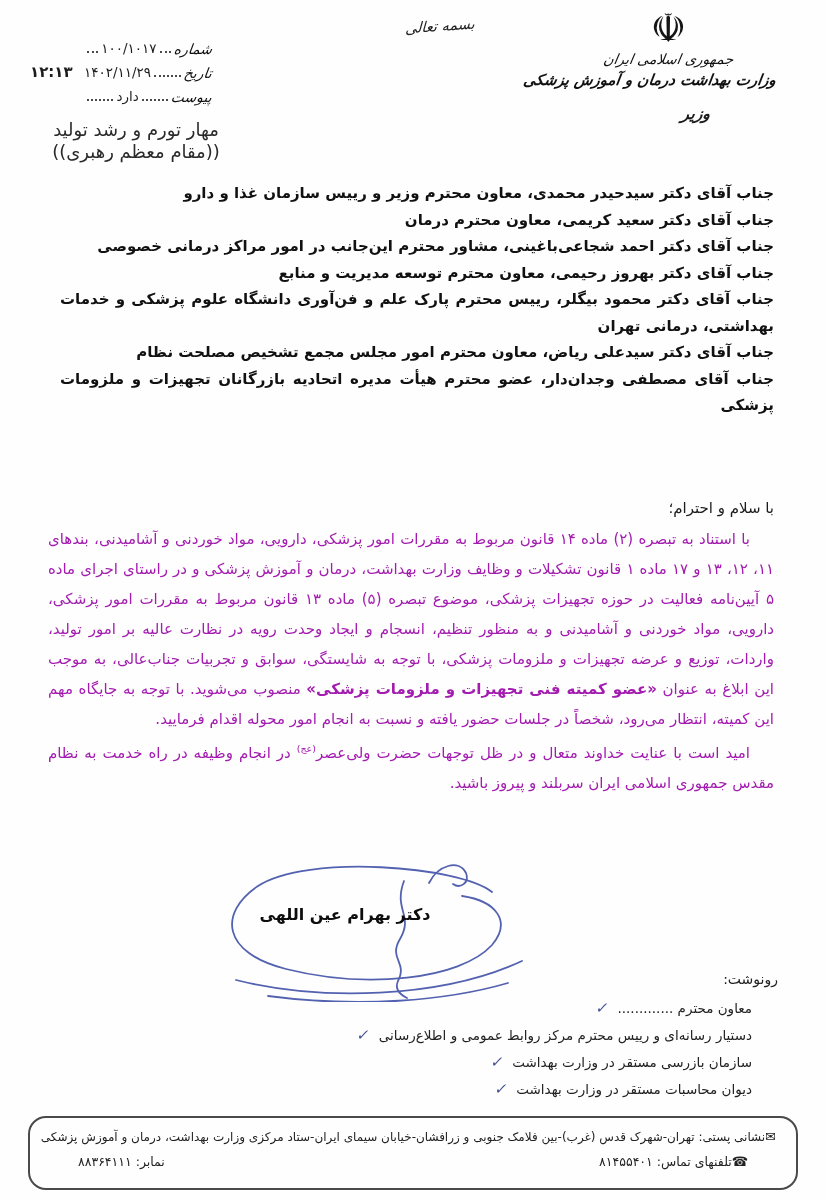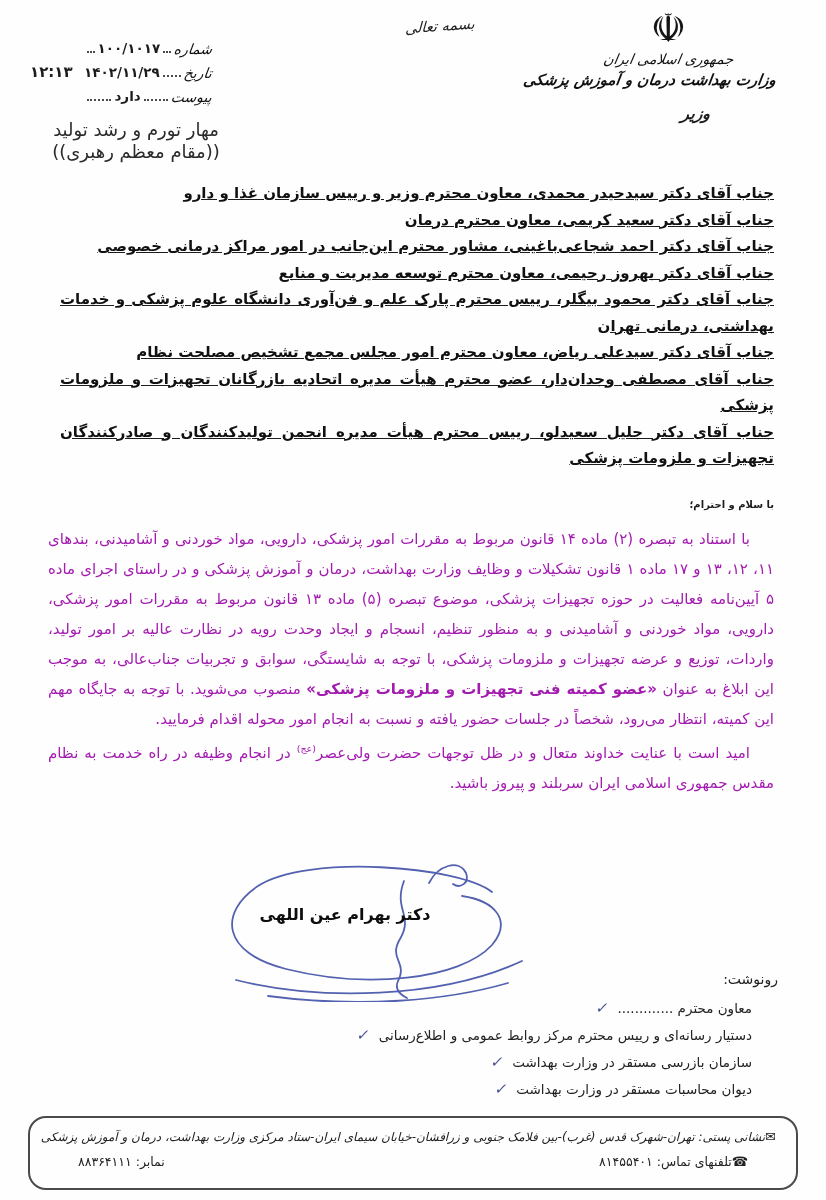--- a/index.html
+++ b/index.html
@@ -9,47 +9,47 @@
     position:relative; width:826px; height:1200px; margin:0 auto;
     background:#fffefe; color:#1c1c1c; overflow:hidden;
     box-shadow:0 0 6px rgba(0,0,0,.25);
   }
 
   
   .stamp { position:absolute; top:33px; left:84px; width:128px; direction:rtl; }
   .srow { display:flex; direction:rtl; align-items:flex-end; height:24px; }
   .slabel { font-style:italic; font-size:14px; transform:skewX(-8deg); color:#111; white-space:nowrap; }
   .sdots { flex:1 1 8px; border-bottom:2px dotted #4a4a4a; margin:0 3px 4px 3px; min-width:6px; }
-  .sval { font-weight:bold; font-size:13.5px; padding-bottom:1px; white-space:nowrap; }
+  .sval { font-weight:normal; font-size:13.5px; padding-bottom:1px; white-space:nowrap; }
   .stamp-time { position:absolute; top:63px; left:30px; font-weight:bold; font-size:15px; }
 
   
   .slogan { position:absolute; top:119px; left:52px; width:168px; text-align:center;
             font-size:18px; line-height:22px; color:#2a2a2a; }
 
   
   .bismillah { position:absolute; top:18px; left:405px; font-style:italic; font-size:14.5px;
                transform:rotate(-4deg) skewX(-6deg); color:#222; }
 
   
   .emblem-col { position:absolute; top:6px; right:50px; width:215px; text-align:center; }
   .emblem-glyph { font-size:40px; line-height:44px; color:#151515; }
   .gov-title { font-style:italic; font-size:14px; transform:skewX(-10deg); margin-top:1px; color:#111; }
   .ministry-title { font-style:italic; font-weight:bold; font-size:15px; transform:skewX(-8deg);
                     margin-top:4px; color:#111; white-space:nowrap; }
   .vazir { font-style:italic; font-weight:bold; font-size:16px; transform:skewX(-8deg);
            margin-top:15px; margin-left:55px; }
 
   
-  .recipients { position:absolute; top:180px; right:52px; left:60px;text-decoration:underline; }
+  .recipients { position:absolute; top:180px; right:52px; left:60px; }
   .recipient { font-weight:bold; font-size:15px; line-height:26.5px;
                text-align:justify; color:#111; }
 
   
-  .salutation { position:absolute; top:499px; right:52px; font-weight:bold; font-size:10px; }
+  .salutation { position:absolute; top:499px; right:52px; font-weight:normal; font-size:15px; }
   .body-text { position:absolute; top:524px; right:52px; left:48px; }
   .body-text p { font-size:15px; line-height:30px; text-align:justify; text-indent:24px; color:#a21caf; }
   .emph { font-weight:bold; }
   .sup { font-size:9.5px; vertical-align:super; }
 
   
   .sig-block { position:absolute; top:852px; left:208px; width:330px; height:150px; }
   .sig-svg { position:absolute; inset:0; }
   .sig-name { position:absolute; top:53px; left:42px; width:190px; text-align:center;
               font-weight:bold; font-size:16px; color:#0d0d0d; }
@@ -57,21 +57,21 @@
   
   .cc { position:absolute; top:971px; right:48px; width:480px; direction:rtl; }
   .cc-title { font-size:14px; color:#222; margin-bottom:8px; text-align:right; }
   .cc-item { display:flex; direction:rtl; justify-content:flex-start; align-items:center;
              gap:9px; line-height:27px; font-size:13.5px; color:#222; margin-right:26px; }
   .check { color:#3f4e93; font-size:15px; font-weight:bold; transform:skewX(-12deg); }
 
   
   .footer { position:absolute; top:1116px; left:28px; right:28px; height:74px;
             border:2px solid #4a4a4a; border-radius:18px; padding:11px 20px 0; }
-  .f-line1 { text-align:center; font-size:12px; color:#222; white-space:nowrap;font-style:italic; }
+  .f-line1 { text-align:center; font-size:12px; color:#222; white-space:nowrap; }
   .f-line2 { display:flex; direction:rtl; justify-content:space-between; align-items:center;
              margin-top:10px; padding:0 28px; font-size:12.5px; color:#222; }
   .f-icon { font-size:13px; }
   .url { direction:ltr; unicode-bidi:embed; font-family:"DejaVu Sans", sans-serif; }
 </style>
 </head>
 <body>
 
 <div class="page">
 
@@ -111,21 +111,20 @@
   </div>
 
   <div class="recipients">
     <p class="recipient">جناب آقای دکتر سیدحیدر محمدی، معاون محترم وزیر و رییس سازمان غذا و دارو</p>
     <p class="recipient">جناب آقای دکتر سعید کریمی، معاون محترم درمان</p>
     <p class="recipient">جناب آقای دکتر احمد شجاعی‌باغینی، مشاور محترم این‌جانب در امور مراکز درمانی خصوصی</p>
     <p class="recipient">جناب آقای دکتر بهروز رحیمی، معاون محترم توسعه مدیریت و منابع</p>
     <p class="recipient">جناب آقای دکتر محمود بیگلر، رییس محترم پارک علم و فن‌آوری دانشگاه علوم پزشکی و خدمات بهداشتی، درمانی تهران</p>
     <p class="recipient">جناب آقای دکتر سیدعلی ریاض، معاون محترم امور مجلس مجمع تشخیص مصلحت نظام</p>
     <p class="recipient">جناب آقای مصطفی وجدان‌دار، عضو محترم هیأت مدیره اتحادیه بازرگانان تجهیزات و ملزومات پزشکی</p>
-    <p class="recipient">جناب آقای دکتر جلیل سعیدلو، رییس محترم هیأت مدیره انجمن تولیدکنندگان و صادرکنندگان تجهیزات و ملزومات پزشکی</p>
   </div>
 
   <div class="salutation">با سلام و احترام؛</div>
 
   <div class="body-text">
     <p><span>با استناد به تبصره (۲) ماده ۱۴ قانون مربوط به مقررات امور پزشکی، دارویی، مواد خوردنی و آشامیدنی، بندهای ۱۱، ۱۲، ۱۳ و ۱۷ ماده ۱ قانون تشکیلات و وظایف وزارت بهداشت، درمان و آموزش پزشکی و در راستای اجرای ماده ۵ آیین‌نامه فعالیت در حوزه تجهیزات پزشکی، موضوع تبصره (۵) ماده ۱۳ قانون مربوط به مقررات امور پزشکی، دارویی، مواد خوردنی و آشامیدنی و به منظور تنظیم، انسجام و ایجاد وحدت رویه در نظارت عالیه بر امور تولید، واردات، توزیع و عرضه تجهیزات و ملزومات پزشکی، با توجه به شایستگی، سوابق و تجربیات جناب‌عالی، به موجب این ابلاغ به عنوان </span><span class="emph">«عضو کمیته فنی تجهیزات و ملزومات پزشکی»</span><span> منصوب می‌شوید. با توجه به جایگاه مهم این کمیته، انتظار می‌رود، شخصاً در جلسات حضور یافته و نسبت به انجام امور محوله اقدام فرمایید.</span></p>
     <p><span>امید است با عنایت خداوند متعال و در ظل توجهات حضرت ولی‌عصر</span><span class="sup">(عج)</span><span> در انجام وظیفه در راه خدمت به نظام مقدس جمهوری اسلامی ایران سربلند و پیروز باشید.</span></p>
   </div>
 
   <div class="sig-block">

